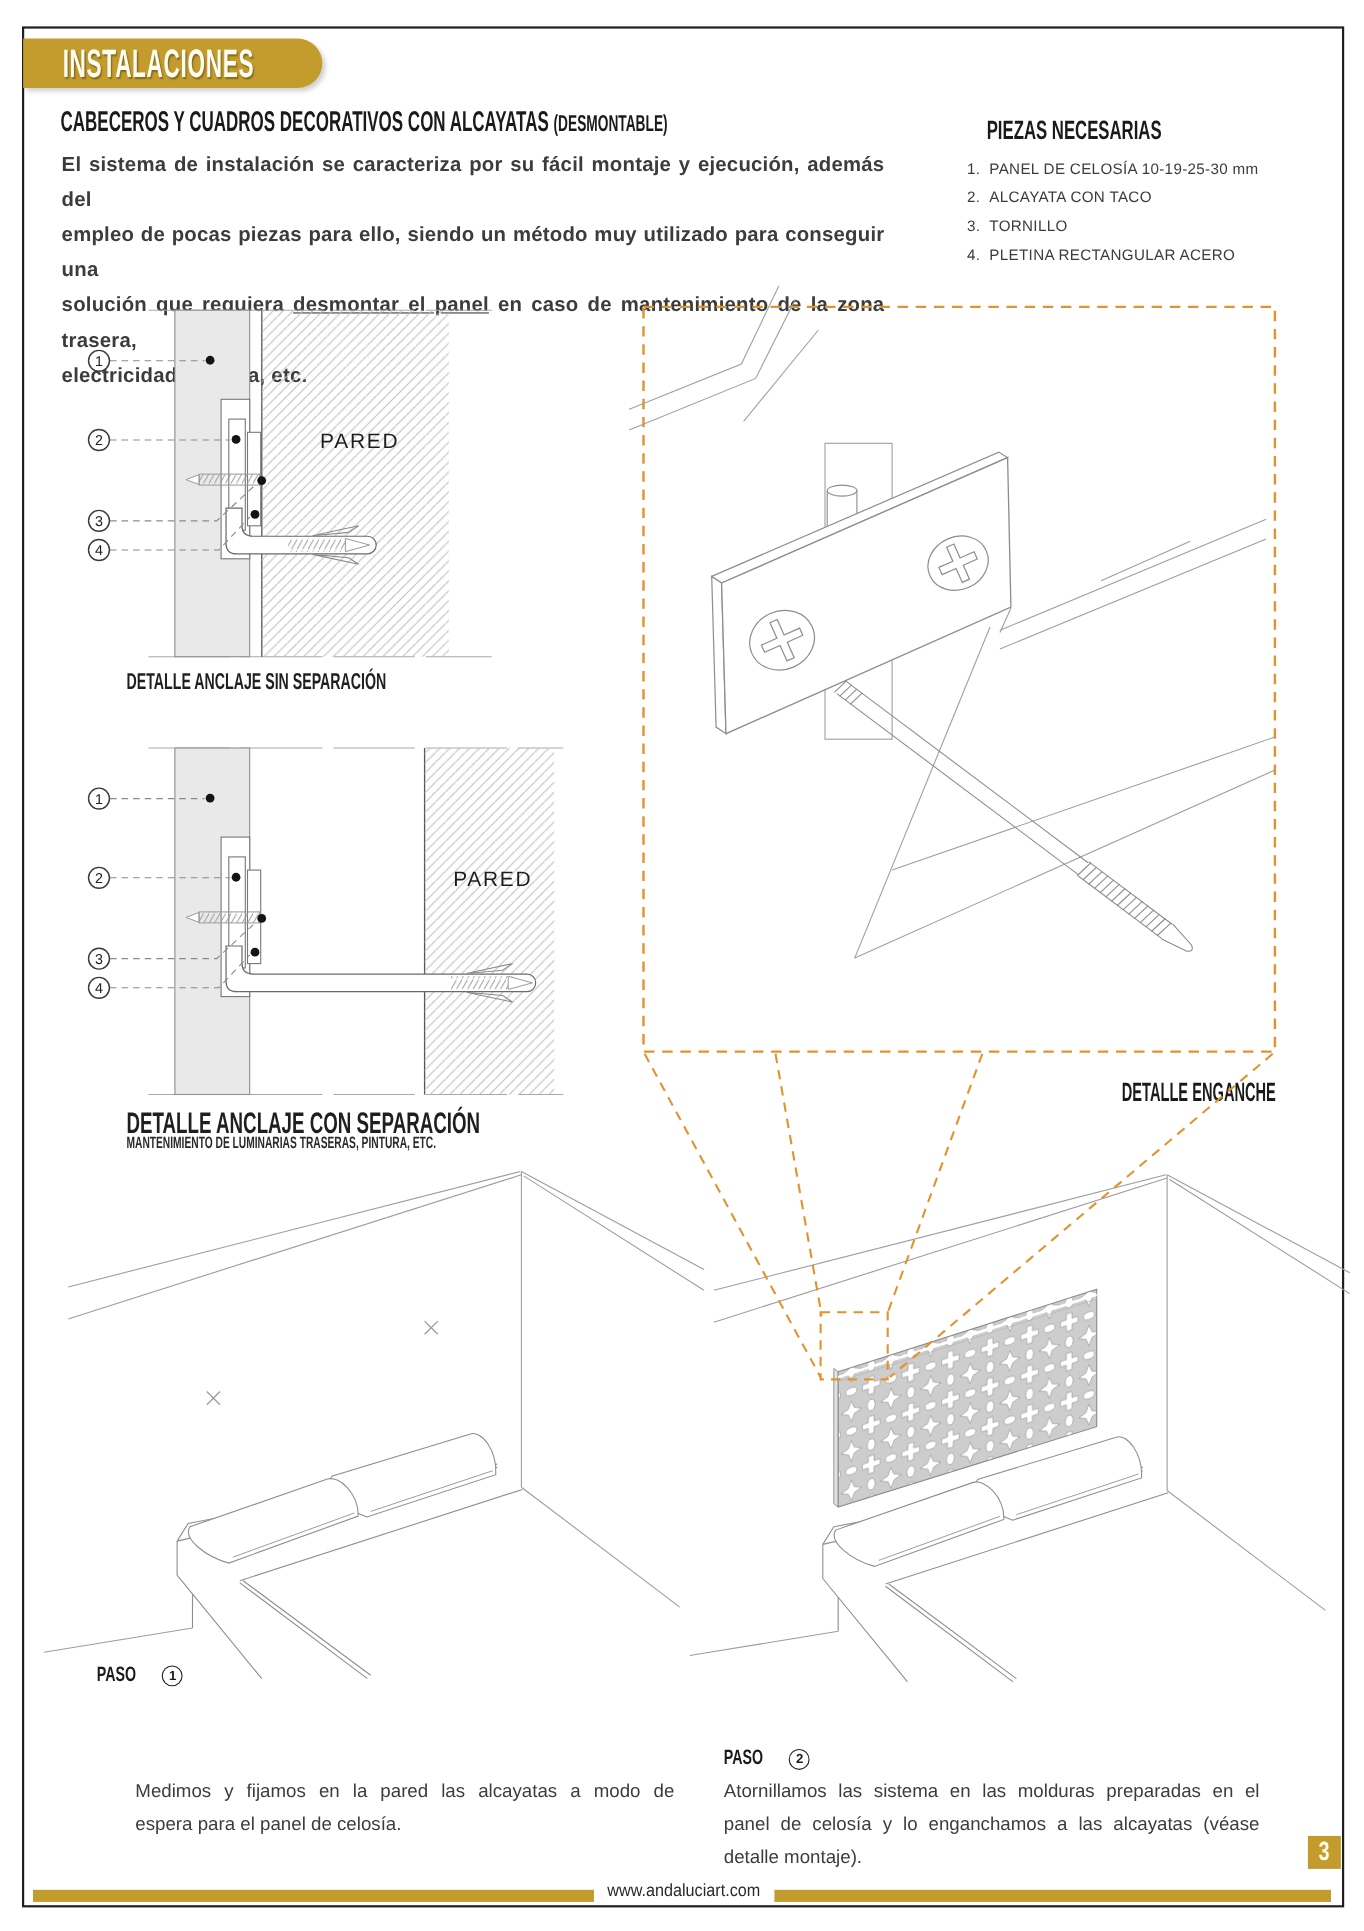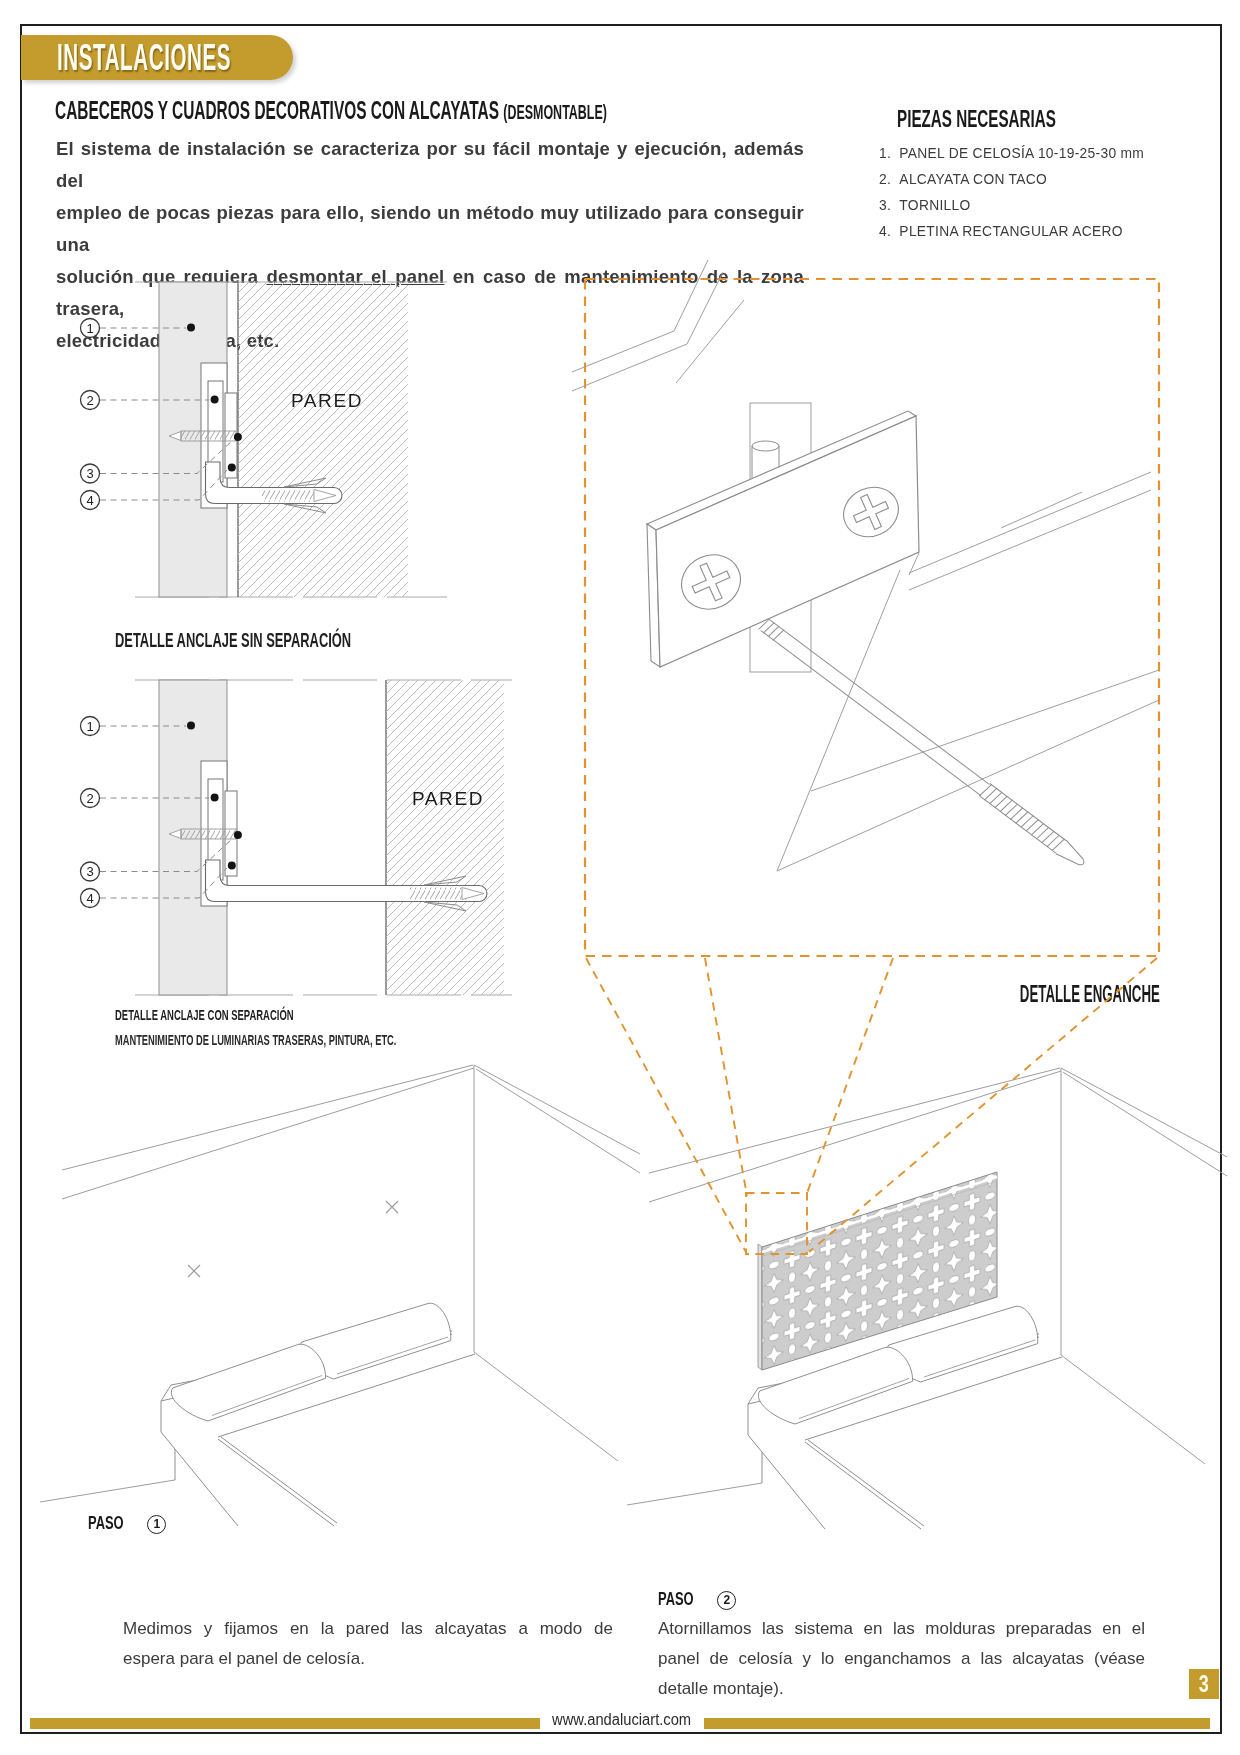--- a/index.html
+++ b/index.html
@@ -31,23 +31,23 @@
 
 <div class="abs" style="left:877px;top:105px;font-size:24px;font-weight:bold;color:#1a1a1a;margin-left:20px;"><span id="t_piezas" class="cond" style="transform:scaleX(0.634);">PIEZAS NECESARIAS</span></div>
 
 <div class="abs" style="left:879px;top:144px;font-size:13.8px;color:#3c3c3c;letter-spacing:0.3px;line-height:20px;">
   <div style="margin-bottom:6px;">1.&nbsp;&nbsp;PANEL DE CELOSÍA 10-19-25-30 mm</div>
   <div style="margin-bottom:6px;">2.&nbsp;&nbsp;ALCAYATA CON TACO</div>
   <div style="margin-bottom:6px;">3.&nbsp;&nbsp;TORNILLO</div>
   <div>4.&nbsp;&nbsp;PLETINA RECTANGULAR ACERO</div>
 </div>
 
-<div class="abs" style="left:115px;top:608px;font-size:21px;font-weight:bold;color:#1f1f1f;margin-top:20px;"><span id="t_cap1" class="cond" style="transform:scaleX(0.614);">DETALLE ANCLAJE SIN SEPARACIÓN</span></div>
-
-<div class="abs" style="left:115px;top:1006px;font-size:15px;font-weight:bold;color:#1f1f1f;"><span id="t_cap2" class="cond" style="transform:scaleX(0.631);">DETALLE ANCLAJE CON SEPARACIÓN</span></div>
+<div class="abs" style="left:115px;top:608px;font-size:21px;font-weight:bold;color:#1f1f1f;"><span id="t_cap1" class="cond" style="transform:scaleX(0.614);">DETALLE ANCLAJE SIN SEPARACIÓN</span></div>
+
+<div class="abs" style="left:115px;top:1006px;font-size:27px;font-weight:bold;color:#1f1f1f;"><span id="t_cap2" class="cond" style="transform:scaleX(0.631);">DETALLE ANCLAJE CON SEPARACIÓN</span></div>
 
 <div class="abs" style="left:115px;top:1031px;font-size:15px;font-weight:bold;color:#2a2a2a;"><span id="t_sub2" class="cond" style="transform:scaleX(0.62);">MANTENIMIENTO DE LUMINARIAS TRASERAS, PINTURA, ETC.</span></div>
 
 <div class="abs" style="left:860px;top:980px;width:300px;text-align:right;font-size:24px;font-weight:bold;color:#1a1a1a;"><span id="t_eng" class="cond" style="transform-origin:100% 50%;transform:scaleX(0.554);">DETALLE ENGANCHE</span></div>
 
 <div class="abs" style="left:88px;top:1512px;font-size:19px;font-weight:bold;color:#1a1a1a;"><span class="cond" style="transform:scaleX(0.68);">PASO</span><span style="display:inline-block;margin-left:7px;width:17px;height:17px;border:1.4px solid #222;border-radius:50%;font-size:12px;font-weight:bold;text-align:center;line-height:17px;vertical-align:1px;">1</span></div>
 
 <div class="abs" style="left:88px;top:1614px;width:490px;font-size:17px;color:#3c3c3c;line-height:30px;margin-left:35px;">
   <div class="just">Medimos y fijamos en la pared las alcayatas a modo de</div>
   <div>espera para el panel de celosía.</div>

